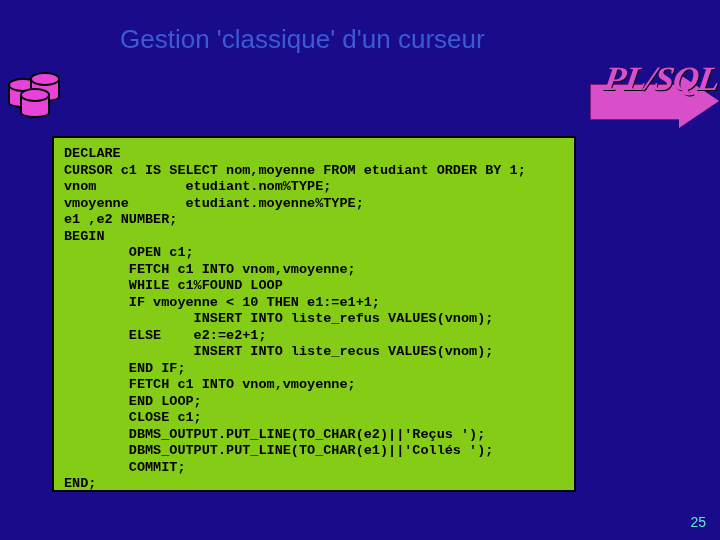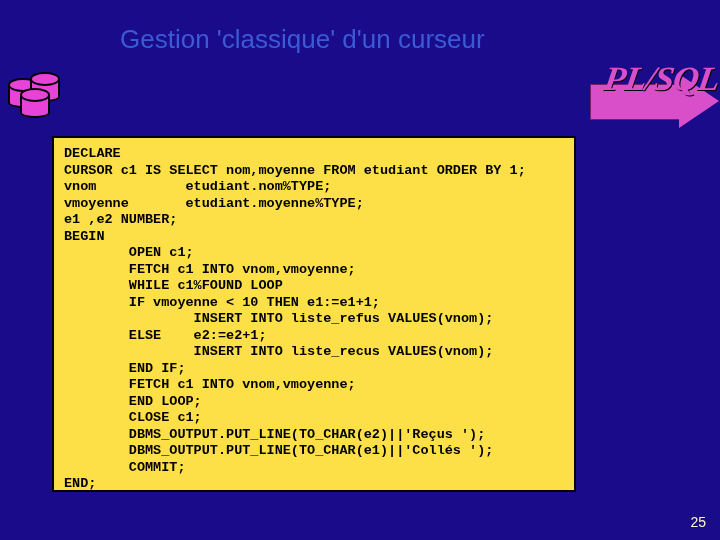--- a/index.html
+++ b/index.html
@@ -92,37 +92,37 @@
     letter-spacing: -1px;
     transform: scaleX(1.05) skewX(-8deg);
     text-shadow: 1px 1px 0 #000;
   }
   .code-box {
     position: absolute;
     top: 136px;
     left: 52px;
     width: 524px;
     height: 356px;
-    background: #fde047;
+    background: #84cc16;
     border: 2px solid #000;
     padding: 8px 10px;
     box-sizing: border-box;
     font-family: "Courier New", monospace;
     font-weight: bold;
     font-size: 13.5px;
     line-height: 16.5px;
     white-space: pre;
     color: #000;
     overflow: hidden;
   }
   .page-num {
     position: absolute;
     bottom: 10px;
     right: 14px;
-    color: #fef9c3;
+    color: #5eead4;
     font-size: 14px;
   }
 </style>
 </head>
 <body>
 
 <div class="title">Gestion 'classique' d'un curseur</div>
 
 <div class="db-icon">
   <div class="cyl" style="top:6px; left:0; width:26px; height:24px;">

